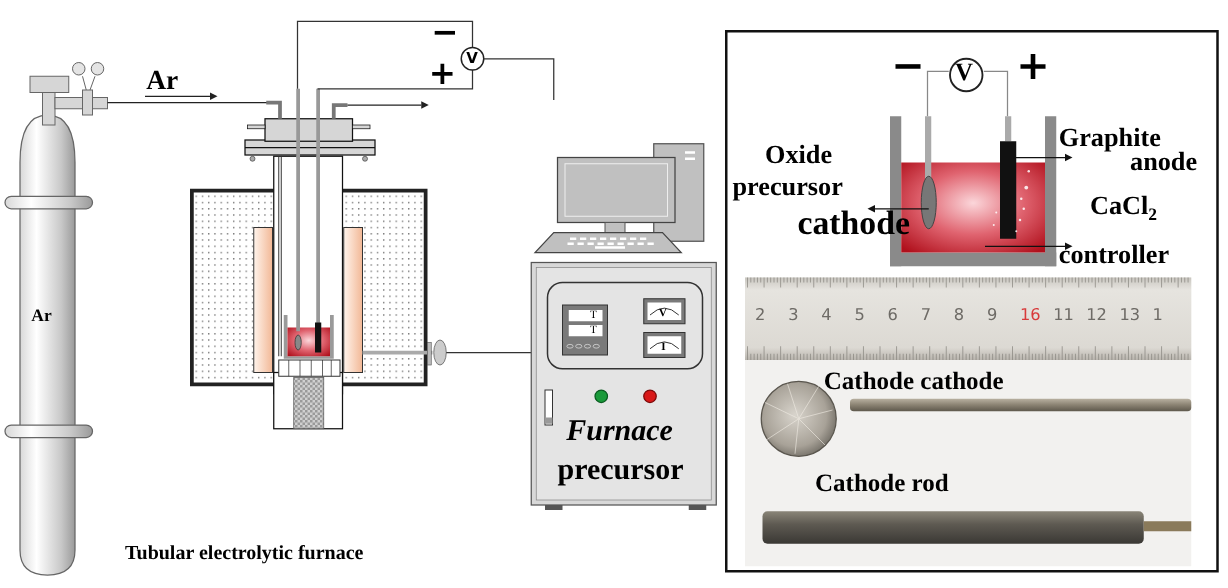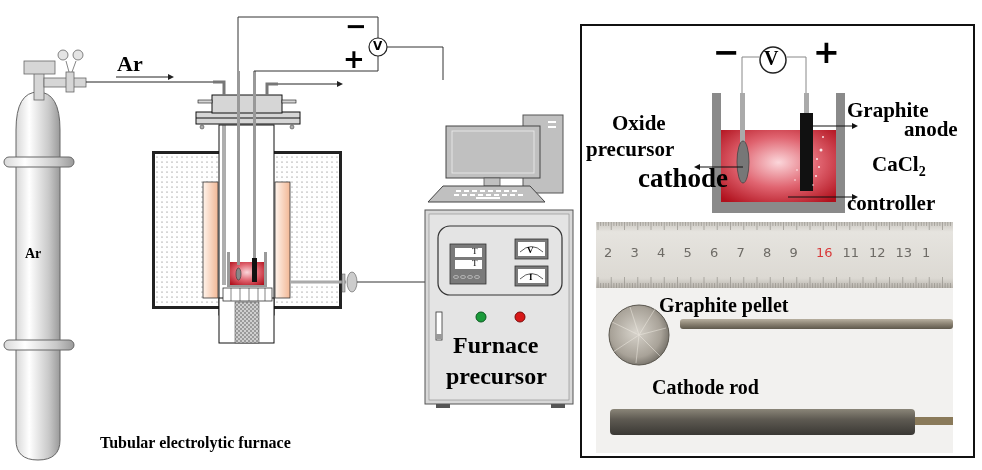--- a/index.html
+++ b/index.html
@@ -525,21 +525,21 @@
 
 <div class="lbl" style="left:345px; top:11px; font-size:26px; font-family:'DejaVu Sans', sans-serif;">−</div>
 <div class="lbl" style="left:343px; top:44px; font-size:26px; font-family:'DejaVu Sans', sans-serif;">+</div>
 <div class="lbl" style="left:373px; top:39px; font-size:12px; font-family:'DejaVu Sans', sans-serif;">V</div>
 <div class="lbl" style="left:100px; top:434px; font-size:16px;">Tubular electrolytic furnace</div>
 
 <div class="lbl" style="left:472px; top:246px; font-size:9px; font-weight:normal;">T</div>
 <div class="lbl" style="left:472px; top:258px; font-size:9px; font-weight:normal;">T</div>
 <div class="lbl" style="left:527px; top:245px; font-size:9px;">V</div>
 <div class="lbl" style="left:529px; top:272px; font-size:9px;">I</div>
-<div class="lbl" style="left:453px; top:332px; font-size:24px;">Furnace</div>
+<div class="lbl" style="left:453px; top:332px; font-size:24px;font-style:italic;">Furnace</div>
 <div class="lbl" style="left:446px; top:363px; font-size:24px;">precursor</div>
 
 <div class="lbl" style="left:713px; top:33px; font-size:32px; font-family:'DejaVu Sans', sans-serif;">−</div>
 <div class="lbl" style="left:813px; top:33px; font-size:32px; font-family:'DejaVu Sans', sans-serif;">+</div>
 <div class="lbl" style="left:764px; top:47px; font-size:20px;">V</div>
 
 <div class="lbl" style="left:847px; top:98px; font-size:21px;">Graphite</div>
 <div class="lbl" style="left:904px; top:117px; font-size:21px;">anode</div>
 <div class="lbl" style="left:612px; top:111px; font-size:21px;">Oxide</div>
 <div class="lbl" style="left:586px; top:137px; font-size:21px;">precursor</div>
@@ -558,14 +558,14 @@
     <div class="lbl" style="left: 736.5px; top: 245px; font-size: 13px; font-weight: normal; font-family: &quot;DejaVu Sans&quot;, sans-serif; color: rgb(110, 107, 102);">7</div>
     <div class="lbl" style="left: 763px; top: 245px; font-size: 13px; font-weight: normal; font-family: &quot;DejaVu Sans&quot;, sans-serif; color: rgb(110, 107, 102);">8</div>
     <div class="lbl" style="left: 789.5px; top: 245px; font-size: 13px; font-weight: normal; font-family: &quot;DejaVu Sans&quot;, sans-serif; color: rgb(110, 107, 102);">9</div>
     <div class="lbl" style="left: 816px; top: 245px; font-size: 13px; font-weight: normal; font-family: &quot;DejaVu Sans&quot;, sans-serif; color: rgb(216, 58, 58);">16</div>
     <div class="lbl" style="left: 842.5px; top: 245px; font-size: 13px; font-weight: normal; font-family: &quot;DejaVu Sans&quot;, sans-serif; color: rgb(110, 107, 102);">11</div>
     <div class="lbl" style="left: 869px; top: 245px; font-size: 13px; font-weight: normal; font-family: &quot;DejaVu Sans&quot;, sans-serif; color: rgb(110, 107, 102);">12</div>
     <div class="lbl" style="left: 895.5px; top: 245px; font-size: 13px; font-weight: normal; font-family: &quot;DejaVu Sans&quot;, sans-serif; color: rgb(110, 107, 102);">13</div>
     <div class="lbl" style="left: 922px; top: 245px; font-size: 13px; font-weight: normal; font-family: &quot;DejaVu Sans&quot;, sans-serif; color: rgb(110, 107, 102); width: 8px; overflow: hidden;">14</div>
   </div>
 
-<div class="lbl" style="left:659px; top:294px; font-size:20px;">Graphite pellet</div>
+<div class="lbl" style="left:659px; top:294px; font-size:20px;">Cathode cathode</div>
 <div class="lbl" style="left:652px; top:376px; font-size:20px;">Cathode rod</div>
 
 </body></html>

